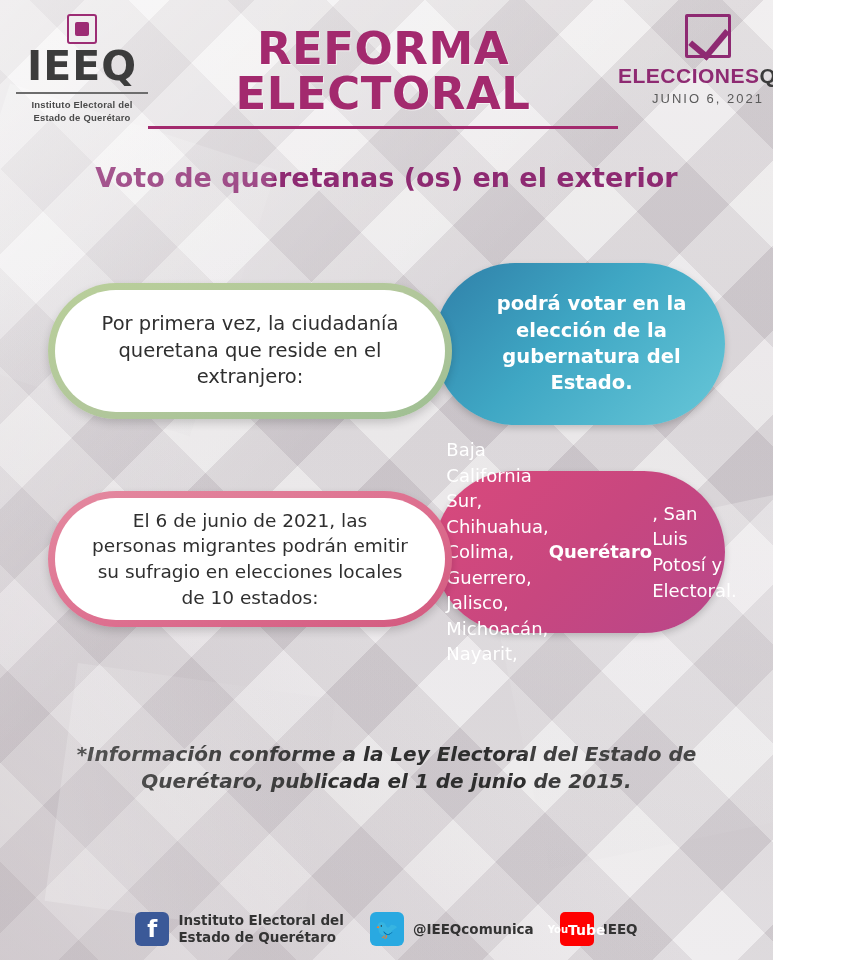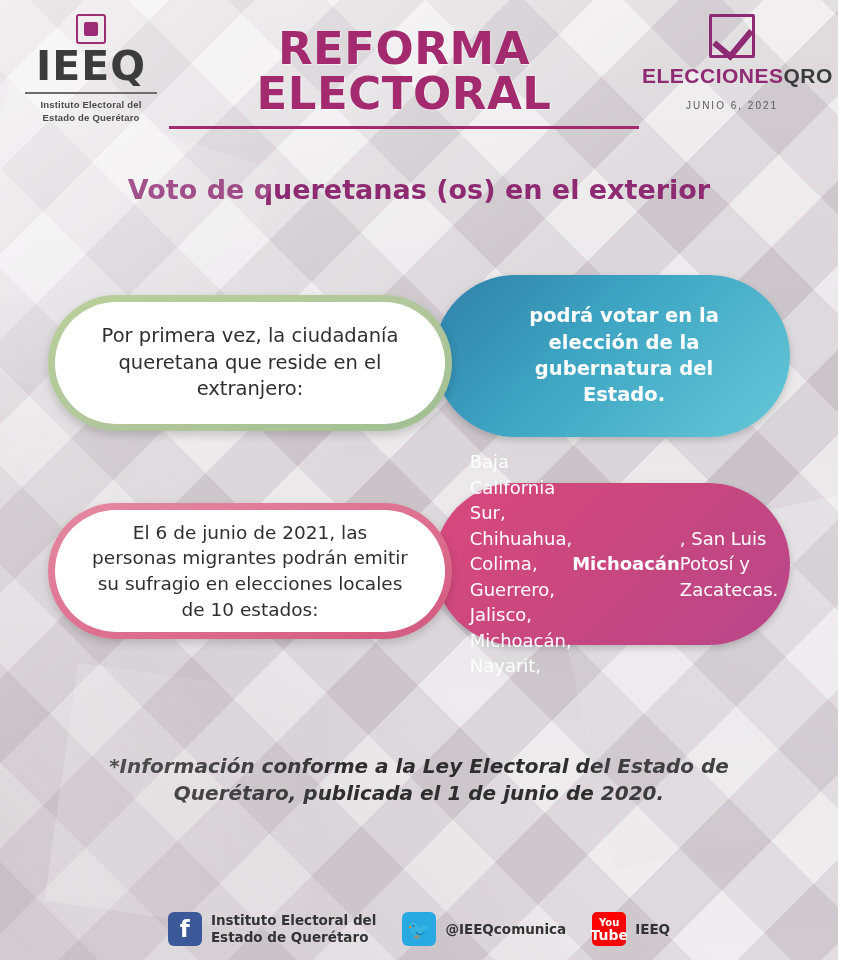--- a/index.html
+++ b/index.html
@@ -3,21 +3,21 @@
 <meta charset="utf-8">
 <style>
   * { box-sizing: border-box; margin: 0; padding: 0; }
   html, body {
     width: 858px; height: 960px;
     font-family: "Liberation Sans", sans-serif;
     overflow: hidden;
   }
   .poster {
     position: relative;
-    width: 838px; height: 960px;
+    width: 773px; height: 960px;
     background:
       linear-gradient(135deg, rgba(255,255,255,.55) 0%, rgba(255,255,255,0) 45%),
       linear-gradient(45deg, rgba(190,180,185,.45) 0%, rgba(255,255,255,0) 40%),
       repeating-linear-gradient(135deg, rgba(160,150,158,.18) 0px, rgba(160,150,158,.18) 60px, rgba(255,255,255,.20) 60px, rgba(255,255,255,.20) 120px),
       repeating-linear-gradient(45deg, rgba(150,140,150,.16) 0px, rgba(150,140,150,.16) 70px, rgba(255,255,255,.22) 70px, rgba(255,255,255,.22) 140px),
       linear-gradient(180deg, #e9e6e7 0%, #dedadd 45%, #e6e3e5 100%);
     overflow: hidden;
   }
   
   .facet { position: absolute; opacity: .35; }
@@ -76,29 +76,29 @@
     content: ""; position: absolute; left: 9px; top: 4px;
     width: 18px; height: 30px; border: solid #8e2a72;
     border-width: 0 6px 6px 0; transform: rotate(40deg);
   }
   .elec-word {
     font-family: Liberation Sans, sans-serif;
     font-weight: bold; font-size: 21px; letter-spacing: .5px;
   }
   .elec-word .a { color: #8e2a72; }
   .elec-word .b { color: #3b3b3b; }
-  .elec-date { font-size: 10px; color: #5a5a5a; letter-spacing: 2px; margin-top: 12px; }
+  .elec-date { font-size: 13px; color: #5a5a5a; letter-spacing: 2px; margin-top: 3px; }
 
   
   .subtitle {
     text-align: center;
     font-family: "DejaVu Sans", sans-serif;
     font-size: 27px; font-weight: bold;
     color: #8e2a72;
-    margin-top: 54px;
+    margin-top: 42px;
   }
 
   
   .cards { margin-top: 70px; }
   .card {
     position: relative;
     margin: 0 48px;
     height: 162px;
   }
   .card + .card { margin-top: 46px; }
@@ -174,21 +174,21 @@
   .ico { width: 34px; height: 34px; border-radius: 6px; position: relative;
          display: flex; align-items: center; justify-content: center;
          color: #fff; font-family: "DejaVu Sans", sans-serif; font-weight: bold; }
   .ico-fb { background: #3b5998; font-size: 23px; }
   .ico-ig { background: linear-gradient(45deg,#f09433,#dc2743,#bc1888); }
   .ico-ig .ring { width: 19px; height: 19px; border: 2.5px solid #fff; border-radius: 6px; position: relative; }
   .ico-ig .ring::after { content:""; position:absolute; left:4px; top:4px; width:7px; height:7px;
         border: 2px solid #fff; border-radius: 50%; }
   .ico-ig .dot { position: absolute; right: 7px; top: 7px; width: 3px; height: 3px; background: #fff; border-radius: 50%; }
   .ico-tw { background: #29a9e1; font-size: 19px; }
-  .ico-yt { background: #ff0000; border-radius: 5px; flex-direction: column; line-height: 1; padding-top: 2px; }
+  .ico-yt { background: #ff0000; border-radius: 5px; flex-direction: row; line-height: 1; padding-top: 2px; }
   .ico-yt .you { font-size: 10px; }
   .ico-yt .tube { font-size: 14px; }
 </style>
 </head>
 <body>
 
 <div class="poster">
   <div class="facet f1"></div>
   <div class="facet f2"></div>
   <div class="facet f3"></div>
@@ -225,31 +225,31 @@
     <div class="card card1">
       <div class="card-right">podrá votar en la elección de la gubernatura del Estado.</div>
       <div class="card-left">
         <div class="card-left-inner">Por primera vez, la ciudadanía queretana que reside en el extranjero:</div>
       </div>
     </div>
 
     <div class="card card2">
       <div class="card-right">
         <span>Baja California Sur, Chihuahua, Colima, Guerrero, Jalisco, Michoacán, Nayarit, </span>
-          <b>Michoacán</b>
-          <span>, San Luis Potosí y Zacatecas.</span>
+          <b>Querétaro</b>
+          <span>, San Luis Potosí y Electoral.</span>
       </div>
       <div class="card-left">
         <div class="card-left-inner">El 6 de junio de 2021, las personas migrantes podrán emitir su sufragio en elecciones locales de  10 estados:</div>
       </div>
     </div>
 
   </div>
 
-  <div class="note">*Información conforme a la Ley Electoral del Estado de Querétaro, publicada el 1 de junio de 2020.</div>
+  <div class="note">*Información conforme a la Ley Electoral del Estado de Querétaro, publicada el 1 de junio de 2015.</div>
 
   <div class="footer">
 
     <div class="social">
       <div class="ico ico-fb">f</div>
       <div class="social-label">
         <div>Instituto Electoral del</div>
         <div>Estado de Querétaro</div>
       </div>
     </div>

